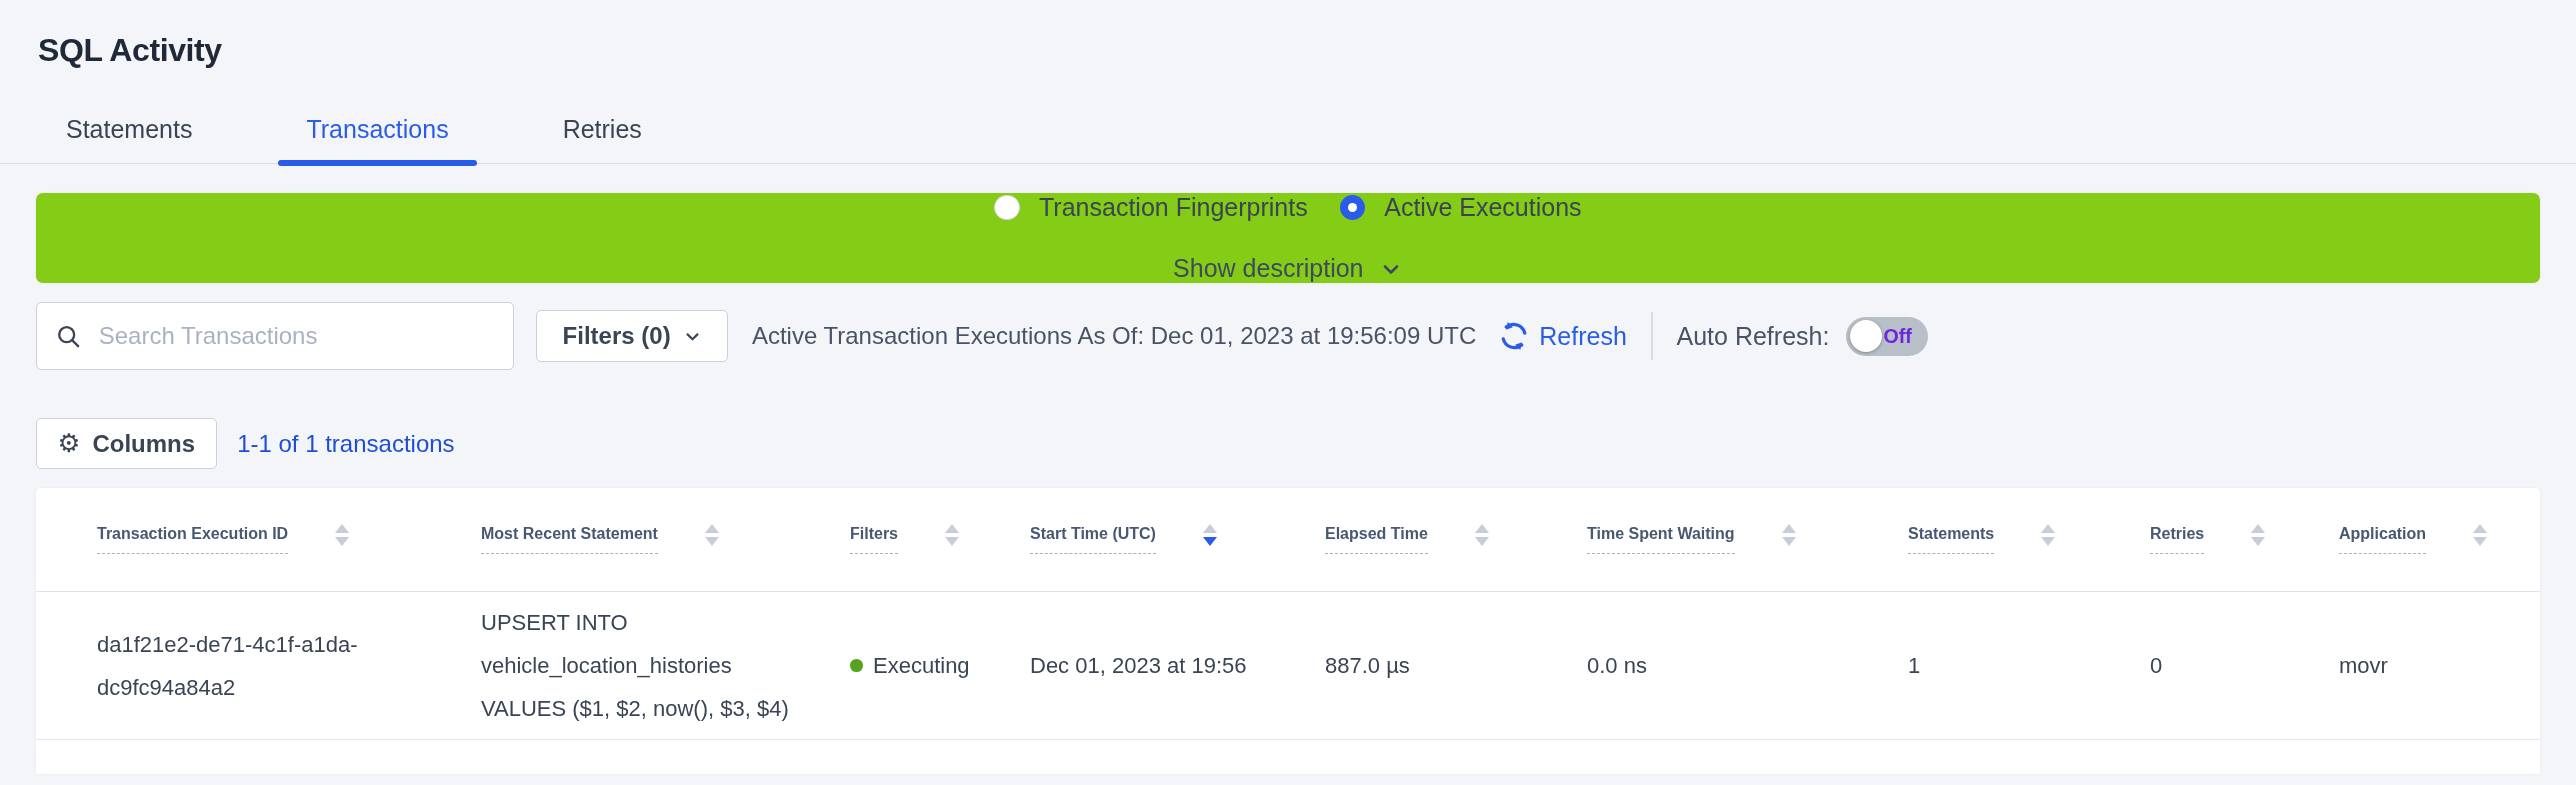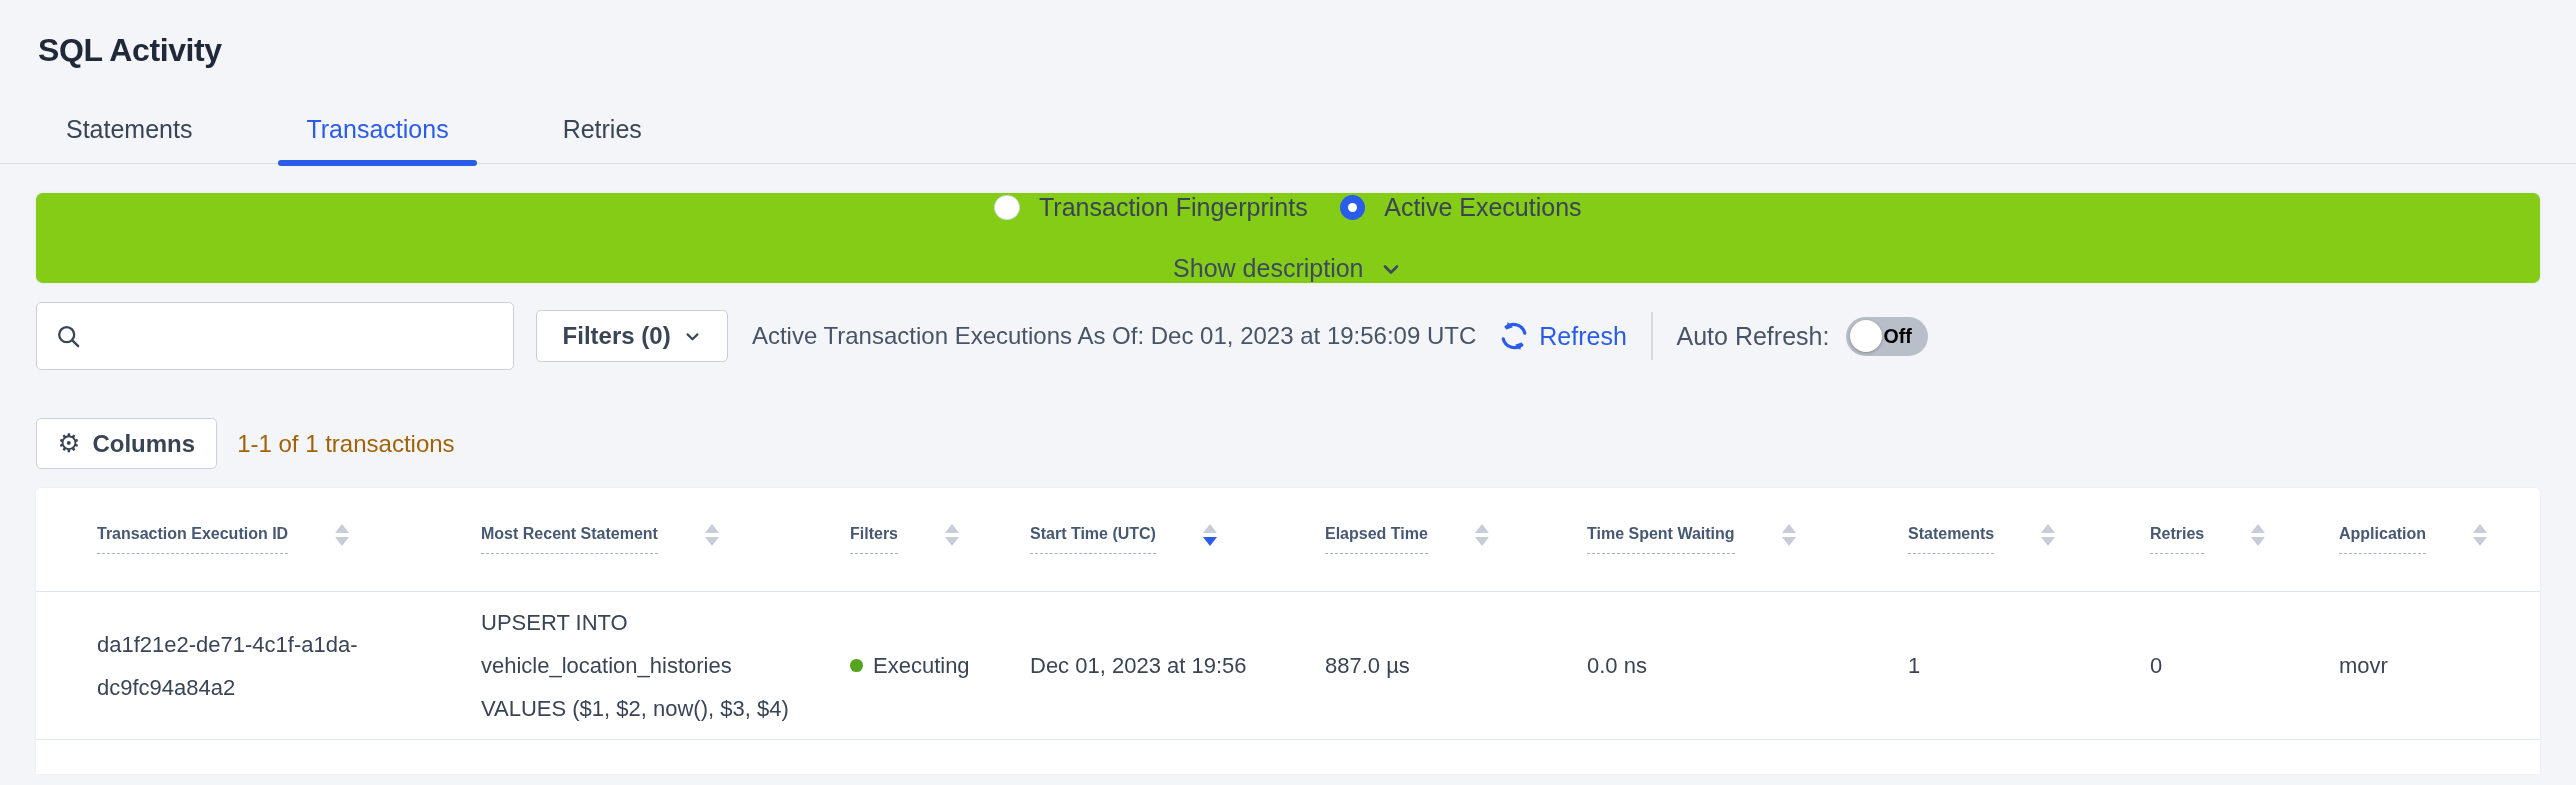--- a/index.html
+++ b/index.html
@@ -59,30 +59,30 @@
     margin-left:22px; height:52px; background:#fff; border:1.7px solid #c9cfdf; border-radius:5.1px;
     display:flex; align-items:center; gap:13.7px; padding:0 25.6px;
     font-size:24px; font-weight:700; color:#394455; cursor:pointer;
   }
   .asof { margin-left:24px; font-size:24px; color:#475366; white-space:nowrap; }
   .refresh { margin-left:20.5px; display:flex; align-items:center; gap:8.5px; color:#2a5cea; font-size:25px; cursor:pointer; white-space:nowrap; }
   .vdivider { width:1.7px; height:48px; background:#d6dbe4; margin:0 24px; }
   .autorefresh { display:flex; align-items:center; gap:17px; font-size:25px; color:#475366; white-space:nowrap; }
   .toggle { width:82px; height:39px; border-radius:19.6px; background:#b9bfc9; position:relative; display:flex; align-items:center; cursor:pointer; }
   .knob { position:absolute; left:3.4px; top:3.4px; width:32px; height:32px; border-radius:50%; background:#fff; box-shadow:0 0.9px 3.4px rgba(0,0,0,.3); }
-  .toggle-label { margin-left:37px; color:#000000; font-weight:700; font-size:19.6px; }
+  .toggle-label { margin-left:37px; color:#6d28d9; font-weight:700; font-size:19.6px; }
   
   .columns-row { margin:48px 36px 0; display:flex; align-items:center; gap:20.5px; }
   .columns-btn {
     height:51px; background:#fff; border:1.7px solid #c9cfdf; border-radius:5.1px;
     display:flex; align-items:center; gap:12px; padding:0 20.5px;
     font-size:24px; font-weight:700; color:#394455; cursor:pointer;
   }
   .gear { font-family:"DejaVu Sans", sans-serif; font-size:25.6px; font-weight:400; color:#394455; line-height:1; }
-  .count { font-size:24px; color:#a16207; }
+  .count { font-size:24px; color:#1d4ed8; }
   
   .table-card {
     margin:19px 36px 0; background:#fff; border-radius:5.1px 5.1px 0 0; height:286px;
     box-shadow:0 0 2.6px rgba(60,70,100,.08); overflow:hidden;
   }
   .grid-cols {
     display:grid;
     grid-template-columns:384px 369px 180px 295px 262px 321px 242px 189px 1fr;
     padding:0 31px 0 61px;
   }
@@ -133,20 +133,21 @@
         </svg>
     </div>
   </div>
 
   <div class="controls">
     <div class="search">
       <svg width="29" height="29" viewBox="0 0 24 24" fill="none">
           <circle cx="10.5" cy="10.5" r="6.2" stroke="#394455" stroke-width="1.9"></circle>
           <line x1="15.2" y1="15.2" x2="20" y2="20" stroke="#394455" stroke-width="1.9" stroke-linecap="round"></line>
         </svg>
+      <input type="text" value="" placeholder="Search Transactions" style="">
     </div>
     <div class="filters-btn">
       <span>Filters (0)</span>
       <svg width="17" height="17" viewBox="0 0 24 24" fill="none">
           <path d="M5 9 L12 16 L19 9" stroke="#394455" stroke-width="3" stroke-linecap="round" stroke-linejoin="round"></path>
         </svg>
     </div>
     <div class="asof">Active Transaction Executions As Of: Dec 01, 2023 at 19:56:09 UTC</div>
     <div class="refresh">
       <svg width="34" height="34" viewBox="0 0 24 24">

